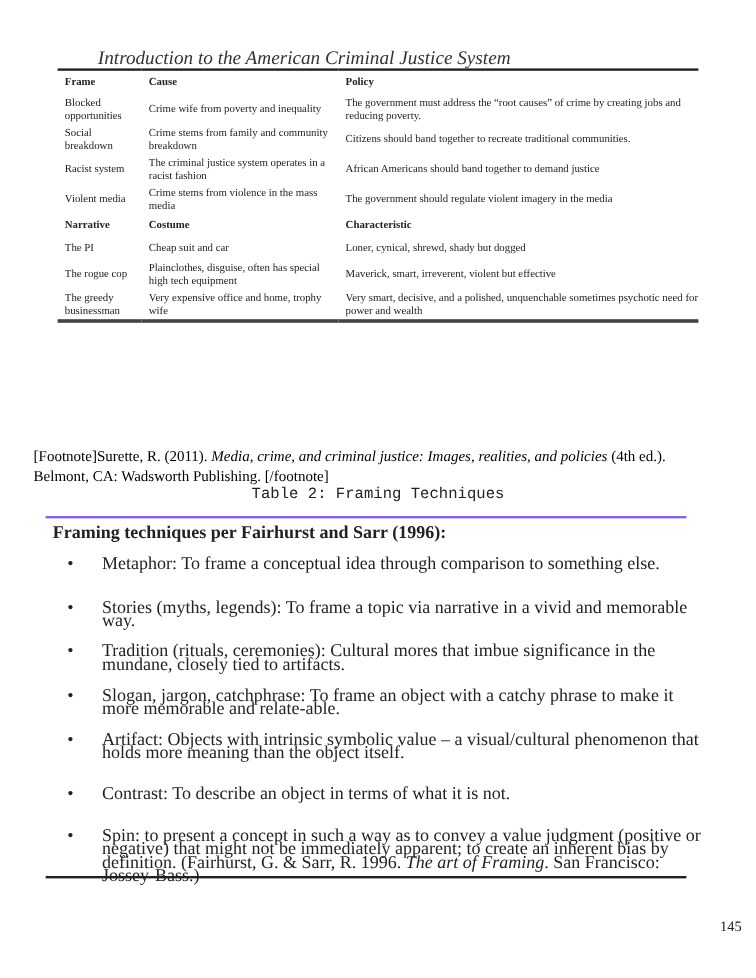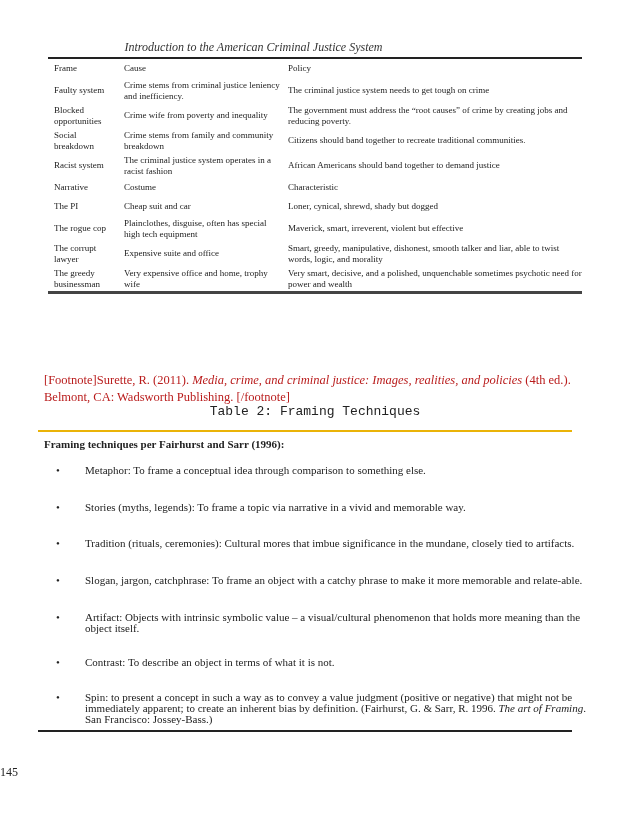--- a/index.html
+++ b/index.html
@@ -1,111 +1,106 @@
 <!DOCTYPE html>
 <html><head>
   <meta charset="utf-8">
   <style>
     html, body { margin: 0; padding: 0; background: #ffffff; }
     body { width: 630px; height: 815px; position: relative; overflow: hidden; color: #222; }
 
     .running-header {
       position: absolute; top: 40px; left: 0; width: 507px; text-align: center;
-      font-family: "Liberation Serif", serif; font-style: italic; font-size: 12px; color: #333;
+      font-family: "Liberation Serif", serif; font-style: italic; font-size: 16px; color: #333;
     }
 
     .frames-table {
       position: absolute; left: 48px; top: 57px; width: 534px;
       border-collapse: collapse; font-family: "Liberation Serif", serif; font-size: 9px; line-height: 10.5px;
       border-top: 2px solid #222; border-bottom: 3px solid #444;
     }
     .frames-table td, .frames-table th { padding: 0 0 0 6px; vertical-align: middle; text-align: left; }
-    .frames-table th { font-weight: normal; height: 19px; }
+    .frames-table th { font-weight: bold; height: 19px; }
     .frames-table td { height: 25px; }
     .frames-table .c1 { width: 64px; }
     .frames-table .c2 { width: 158px; }
     .frames-table tr.short td { height: 19px; }
 
     .footnote {
-      position: absolute; left: 44px; top: 372px; width: 570px;
-      font-family: "Liberation Serif", serif; font-size: 12.5px; line-height: 17px; color: #b91c1c;
+      position: absolute; left: 28px; top: 372px; width: 570px;
+      font-family: "Liberation Serif", serif; font-size: 12.5px; line-height: 17px; color: #000000;
     }
     .footnote i { font-style: italic; }
     .table-caption {
       position: absolute; top: 404px; left: 0; width: 630px; text-align: center;
       font-family: Liberation Mono, monospace; font-size: 13px; color: #222;
     }
 
     .techniques {
       position: absolute; left: 38px; top: 430px; width: 534px; height: 298px;
-      border-top: 2px solid #eab308; border-bottom: 2px solid #222;
-      font-family: "Liberation Serif", serif; font-size: 11px; line-height: 11px;
+      border-top: 2px solid #8b5cf6; border-bottom: 2px solid #222;
+      font-family: "Liberation Serif", serif; font-size: 15px; line-height: 11px;
     }
     .techniques .heading { position: absolute; left: 6px; top: 7px; font-weight: bold; }
     .techniques ul { list-style: none; margin: 0; padding: 0; }
     .techniques li { position: absolute; left: 18px; width: 505px; padding-left: 29px; }
     .techniques li .bullet { position: absolute; left: 0; top: 0; }
     .techniques li i { font-style: italic; }
 
     .page-number {
-      position: absolute; top: 765px; left: 0; width: 618px; text-align: left;
+      position: absolute; top: 765px; left: 0; width: 618px; text-align: right;
       font-family: "Liberation Serif", serif; font-size: 12px; color: #222;
     }
   </style>
 </head>
 <body>
 
 <div class="running-header">Introduction to the American Criminal Justice System</div>
 
 <table class="frames-table">
   <tbody>
       <tr>
     <th class="c1">Frame</th>
     <th class="c2">Cause</th>
     <th>Policy</th>
-  </tr>
-  <tr>
-    <td>Faulty system</td>
-    <td>Crime stems from criminal justice leniency and inefficiency.</td>
-    <td>The criminal justice system needs to get tough on crime</td>
   </tr>
   <tr>
     <td>Blocked opportunities</td>
     <td>Crime wife from poverty and inequality</td>
     <td>The government must address the “root causes” of crime by creating jobs and reducing poverty.</td>
   </tr>
   <tr>
     <td>Social breakdown</td>
     <td>Crime stems from family and community breakdown</td>
     <td>Citizens should band together to recreate traditional communities.</td>
   </tr>
   <tr>
     <td>Racist system</td>
     <td>The criminal justice system operates in a racist fashion</td>
     <td>African Americans should band together to demand justice</td>
   </tr>
   <tr>
+    <td>Violent media</td>
+    <td>Crime stems from violence in the mass media</td>
+    <td>The government should regulate violent imagery in the media</td>
+  </tr>
+  <tr>
     <th>Narrative</th>
     <th>Costume</th>
     <th>Characteristic</th>
   </tr>
   <tr class="short">
     <td>The PI</td>
     <td>Cheap suit and car</td>
     <td>Loner, cynical, shrewd, shady but dogged</td>
   </tr>
   <tr>
     <td>The rogue cop</td>
     <td>Plainclothes, disguise, often has special high tech equipment</td>
     <td>Maverick, smart, irreverent, violent but effective</td>
-  </tr>
-  <tr>
-    <td>The corrupt lawyer</td>
-    <td>Expensive suite and office</td>
-    <td>Smart, greedy, manipulative, dishonest, smooth talker and liar, able to twist words, logic, and morality</td>
   </tr>
   <tr>
     <td>The greedy businessman</td>
     <td>Very expensive office and home, trophy wife</td>
     <td>Very smart, decisive, and a polished, unquenchable sometimes psychotic need for power and wealth</td>
   </tr>
 </tbody>
   </table>
 
 <div class="footnote"><span>[Footnote]Surette, R. (2011). </span><i>Media, crime, and criminal justice: Images, realities, and policies</i><span> (4th ed.). Belmont, CA: Wadsworth Publishing. [/footnote]</span></div>

